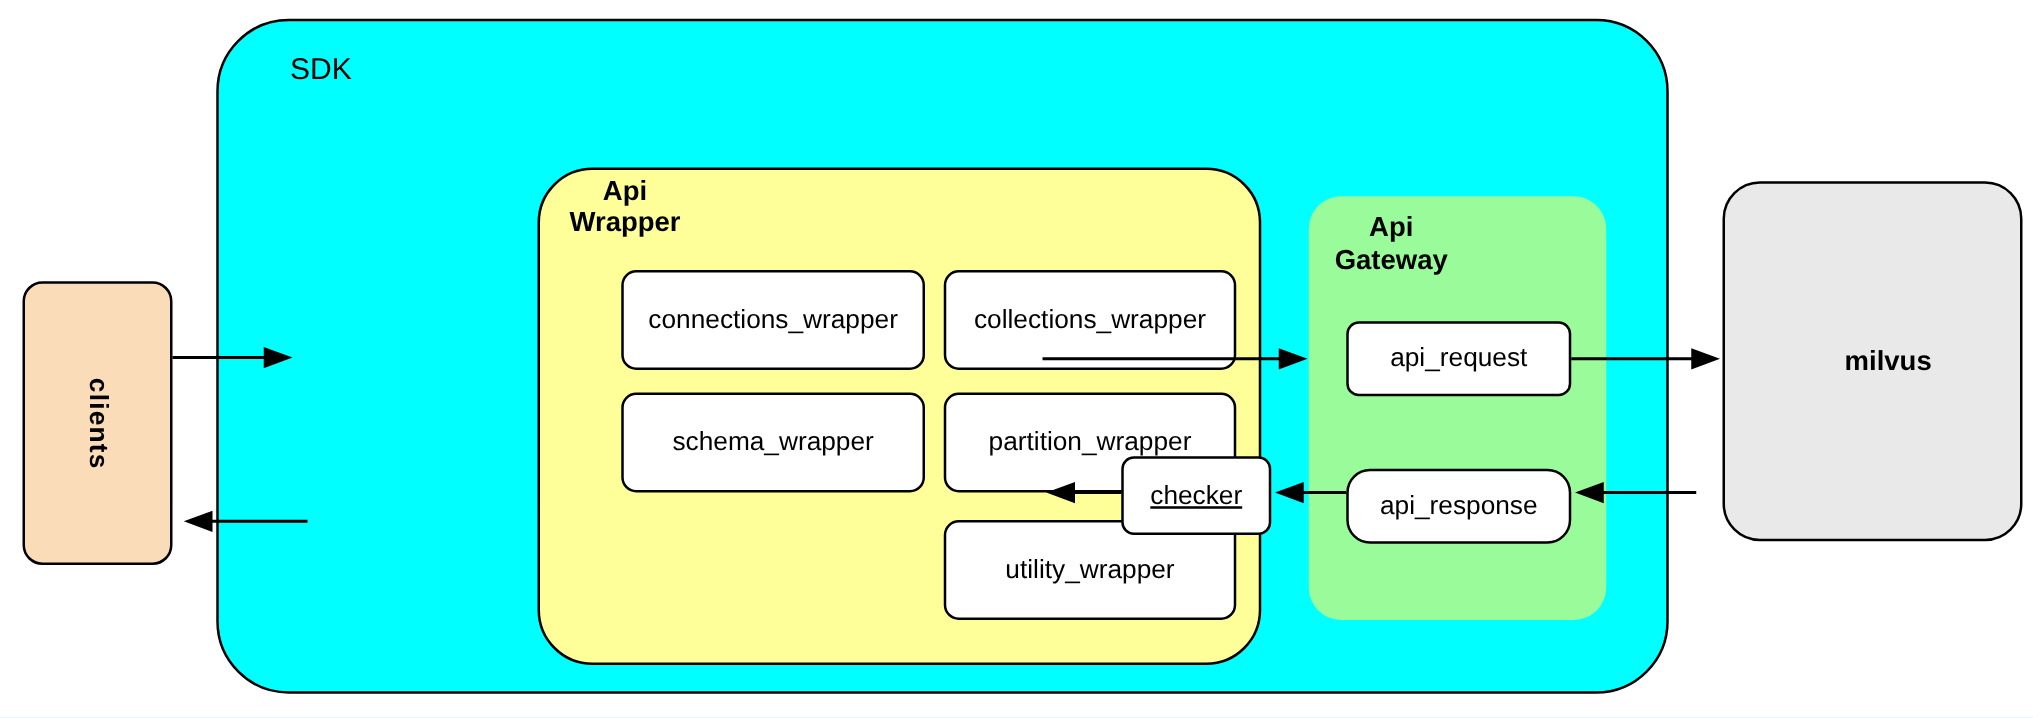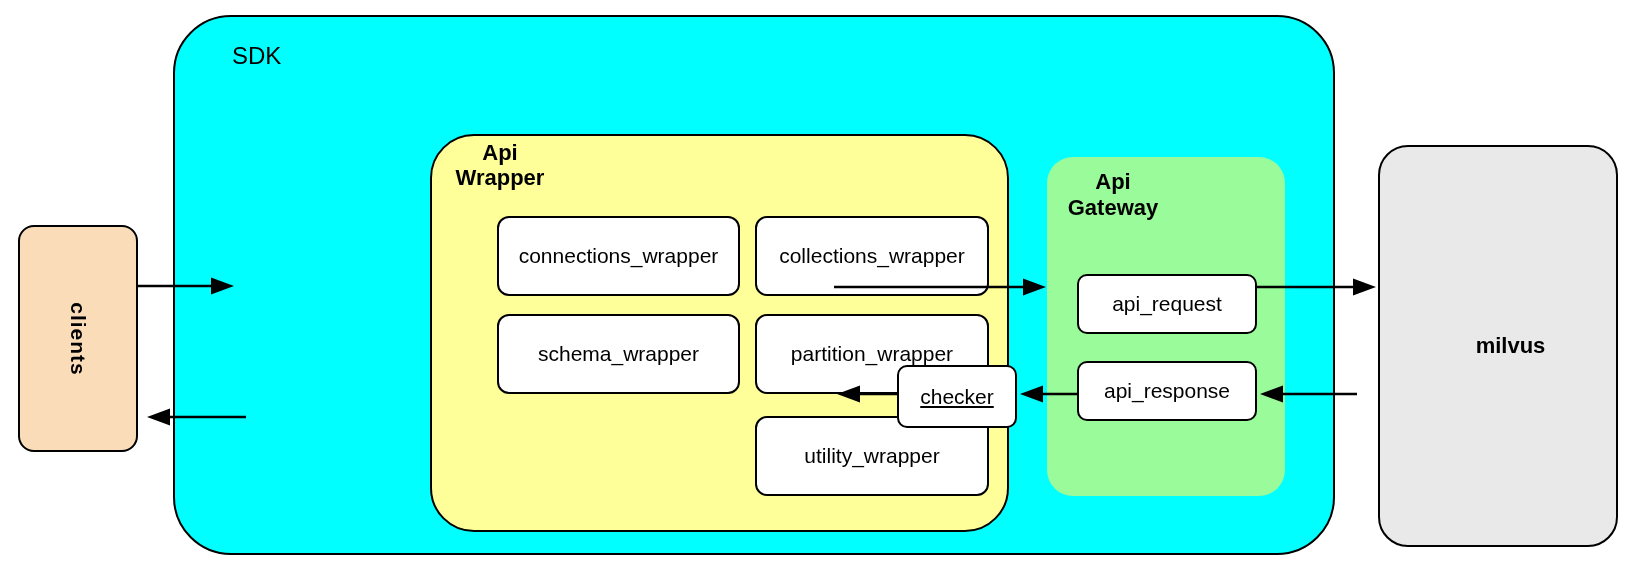--- a/index.html
+++ b/index.html
@@ -106,39 +106,39 @@
   .gateway-node {
     position: absolute;
     left: 30px;
     width: 180px; height: 60px;
     background: var(--node-fill);
     border: 2px solid var(--line-color);
     border-radius: 10px;
     display: flex; align-items: center; justify-content: center;
     font-size: 21px;
   }
-  .gw-request  { top: 117px; }
-  .gw-response { top: 204px; }
+  .gw-request  { top: 100px; }
+  .gw-response { top: 218px; border-radius: 19px; }
 
   .checker-box {
     position: absolute;
     left: 897px; top: 365px;
     width: 120px; height: 63px;
     background: var(--node-fill);
     border: 2px solid var(--line-color);
     border-radius: 10px;
     display: flex; align-items: center; justify-content: center;
     font-size: 21px;
     text-decoration: underline;
   }
 
   .milvus-box {
     position: absolute;
     left: 1378px; top: 145px;
-    width: 240px; height: 402px;
+    width: 240px; height: 288px;
     background: var(--milvus-fill);
     border: 2.5px solid var(--line-color);
     border-radius: 30px;
     display: flex; align-items: center; justify-content: center; padding-left: 25px;
   }
   .milvus-label { font-size: 22px; font-weight: bold; }
 
   .connectors {
     position: absolute;
     left: 0; top: 0;

